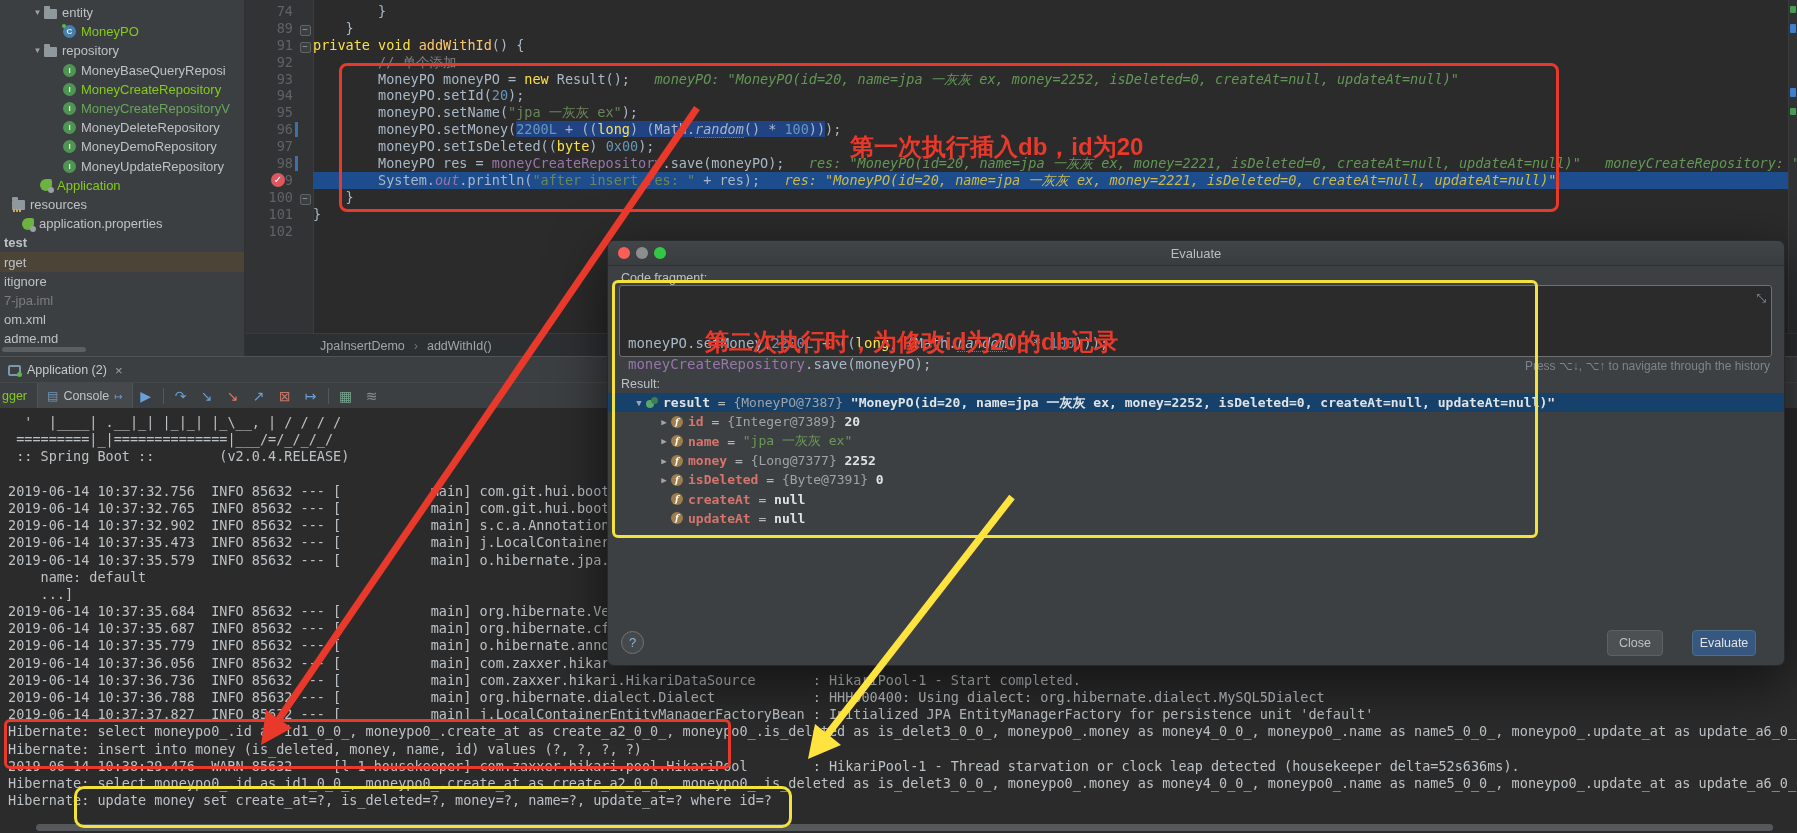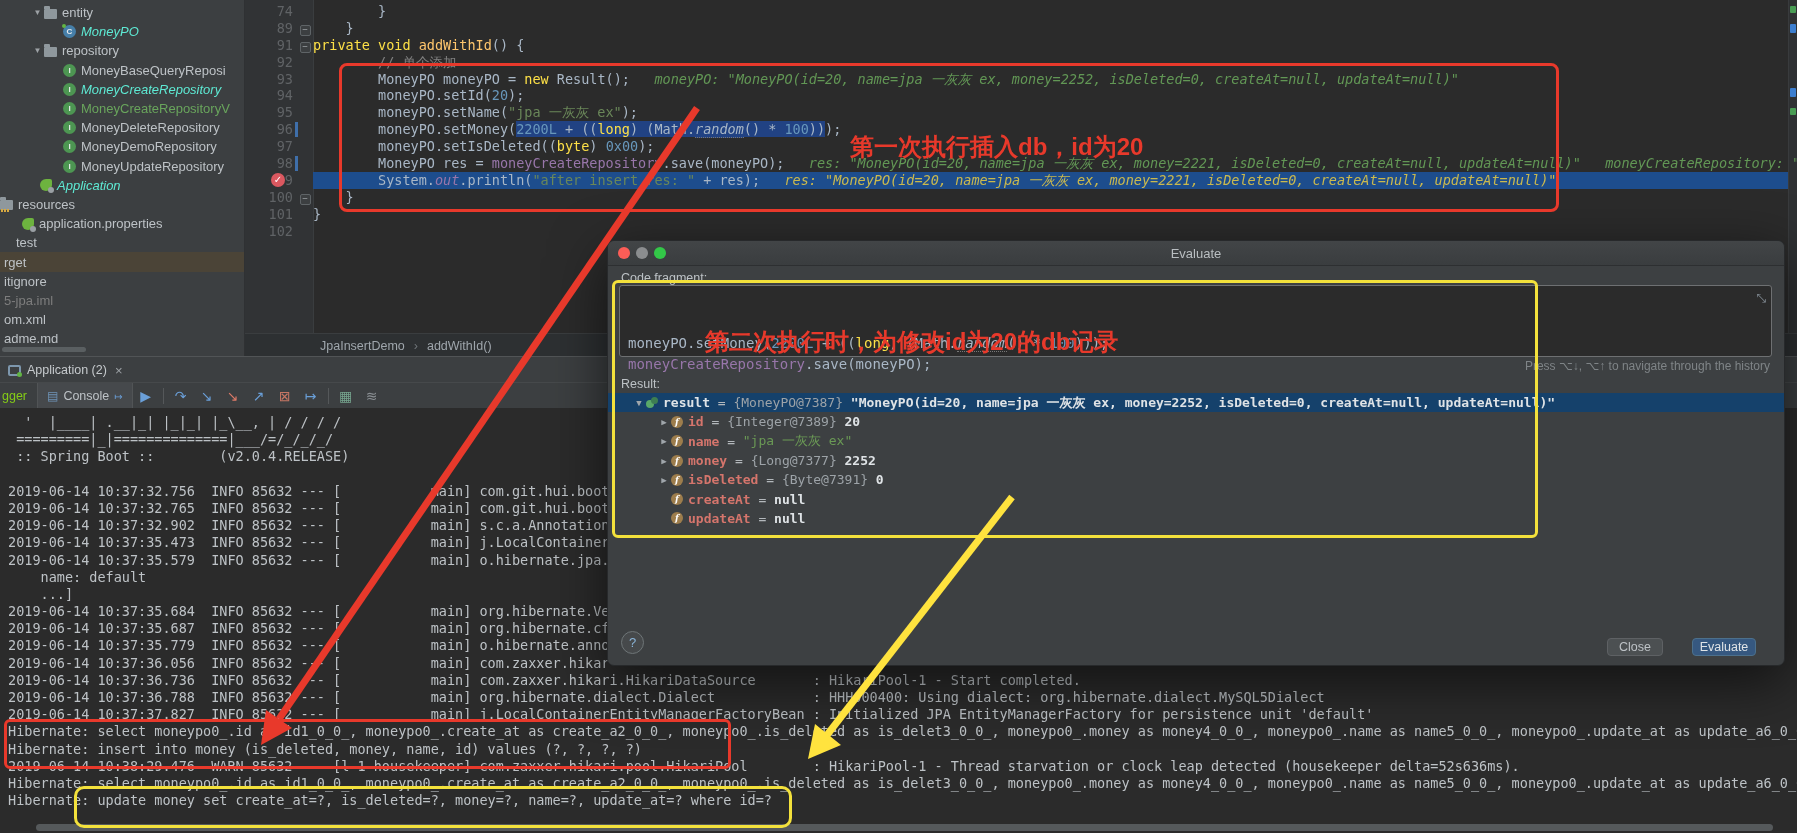--- a/index.html
+++ b/index.html
@@ -4,21 +4,21 @@
 <style>
   html,body{margin:0;padding:0;background:#1e1f21;}
   #root{position:relative;width:1797px;height:833px;background:#3c3f41;overflow:hidden;
         font-family:"Liberation Sans",sans-serif;}
 
   
   .ppanel{position:absolute;left:0;top:0;width:245px;height:356px;background:#3c3f41;
           border-right:1px solid #2f3133;overflow:hidden;padding-top:3px;box-sizing:border-box;}
   .t-row{height:19.2px;display:flex;align-items:center;font-size:13px;color:#bdc2c6;white-space:nowrap;}
   .t-row.sel{background:#4b4437;}
-  .c-blue{color:#5eead4;font-style:italic;} .c-green{color:#69a55c;} .c-dim{color:#7d7d7d;}
+  .c-blue{color:#84cc16;} .c-green{color:#69a55c;} .c-dim{color:#7d7d7d;}
   .t-arrow{color:#9da2a6;font-size:8px;width:13px;flex:0 0 auto;text-align:center;}
   .t-spacer{width:14px;flex:0 0 auto;}
   .ic{flex:0 0 auto;margin-right:5px;}
   .ic-folder{width:13px;height:10px;background:#8f989d;border-radius:1px;position:relative;margin-top:2px;}
   .ic-folder::before{content:"";position:absolute;top:-3px;left:0;width:6px;height:3px;background:#8f989d;border-radius:1px 1px 0 0;}
   .ic-folder.res::after{content:"";position:absolute;bottom:-2px;left:1px;width:9px;height:3px;
      background:repeating-linear-gradient(90deg,#d8a940 0 2px,transparent 2px 3px);}
   .ic-circle{width:13px;height:13px;border-radius:50%;font:bold 8px "Liberation Sans",sans-serif;color:#e8eaec;
      display:flex;align-items:center;justify-content:center;position:relative;}
   .ic-class{background:#467fa9;} .ic-class::after{content:"";position:absolute;left:-1px;top:-1px;width:4px;height:4px;background:#62b543;border-radius:50%;}
@@ -98,21 +98,21 @@
   .rtri{width:14px;font-size:9px;color:#a0a6ab;text-align:center;flex:0 0 auto;}
   .ico-res{width:12px;height:12px;position:relative;flex:0 0 auto;margin-right:5px;}
   .ico-res::before{content:"";position:absolute;left:0;top:3px;width:8px;height:8px;background:#59a869;border-radius:50%;}
   .ico-res::after{content:"";position:absolute;left:5px;top:0;width:7px;height:7px;background:#3d7e52;border-radius:50%;}
   .ico-f{width:12px;height:12px;border-radius:50%;background:#9d7d4c;color:#fff;font:italic bold 9px "DejaVu Serif",serif;
          display:flex;align-items:center;justify-content:center;flex:0 0 auto;margin-right:5px;}
   .g-nm{color:#d5756c;font-weight:bold;} .g-eq{color:#b3b8bc;} .g-ty{color:#9da3a8;}
   .g-vb{color:#dfe3e6;font-weight:bold;} .g-vs{color:#6a9955;} .g-rn{color:#dfe3e6;font-weight:bold;}
   .help{position:absolute;left:13px;bottom:11px;width:21px;height:21px;border-radius:50%;background:#46494b;
         border:1px solid #6e7577;color:#8ab4d8;font-size:13px;display:flex;align-items:center;justify-content:center;}
-  .btn{position:absolute;height:18px;border-radius:4px;font-size:12.5px;display:flex;align-items:center;justify-content:center;box-sizing:border-box;}
+  .btn{position:absolute;height:26px;border-radius:4px;font-size:12.5px;display:flex;align-items:center;justify-content:center;box-sizing:border-box;}
   .btn-close{right:121px;bottom:9px;width:56px;background:#4c5052;border:1px solid #5e6164;color:#bdc2c6;}
   .btn-eval{right:28px;bottom:9px;width:64px;background:#365880;border:1px solid #4c708c;color:#dfe3e6;}
 
   
   .ann{position:absolute;z-index:100;pointer-events:none;}
   .redbox1{left:339px;top:63px;width:1214px;height:143px;border:3px solid #e8392b;border-radius:8px;}
   .redbox2{left:4px;top:719px;width:721px;height:44px;border:3px solid #e8392b;border-radius:6px;}
   .ybox1{left:612px;top:280px;width:920px;height:252px;border:3px solid #f3e13c;border-radius:6px;}
   .ybox2{left:74px;top:786px;width:712px;height:36px;border:3px solid #f3e13c;border-radius:10px;}
   .note{position:absolute;color:#e8392b;font-size:24px;font-weight:bold;white-space:nowrap;z-index:100;pointer-events:none;}
@@ -166,39 +166,39 @@
         </div>
         <div class="t-row" style="padding-left: 49px;">
           <span class="t-spacer"></span>
           <span class="ic ic-circle ic-iface">I</span>
           <span>MoneyUpdateRepository</span>
         </div>
         <div class="t-row" style="padding-left: 40px;">
           <span class="ic ic-spring"></span>
           <span class="c-blue">Application</span>
         </div>
-        <div class="t-row" style="padding-left: 0;">
+        <div class="t-row" style="padding-left: 12px;">
           <span class="ic ic-folder res"></span>
           <span>resources</span>
         </div>
         <div class="t-row" style="padding-left: 22px;">
           <span class="ic ic-spring"></span>
           <span>application.properties</span>
         </div>
-        <div class="t-row" style="padding-left: 16px;">
+        <div class="t-row" style="padding-left: 4px; font-weight: bold;">
           <span>test</span>
         </div>
         <div class="t-row sel" style="padding-left: 4px;">
           <span>rget</span>
         </div>
         <div class="t-row" style="padding-left: 4px;">
           <span>itignore</span>
         </div>
         <div class="t-row" style="padding-left: 4px;">
-          <span class="c-dim">5-jpa.iml</span>
+          <span class="c-dim">7-jpa.iml</span>
         </div>
         <div class="t-row" style="padding-left: 4px;">
           <span>om.xml</span>
         </div>
         <div class="t-row" style="padding-left: 4px;">
           <span>adme.md</span>
         </div>
       </div>
     <div class="tree-hscroll"></div>
   </div>

